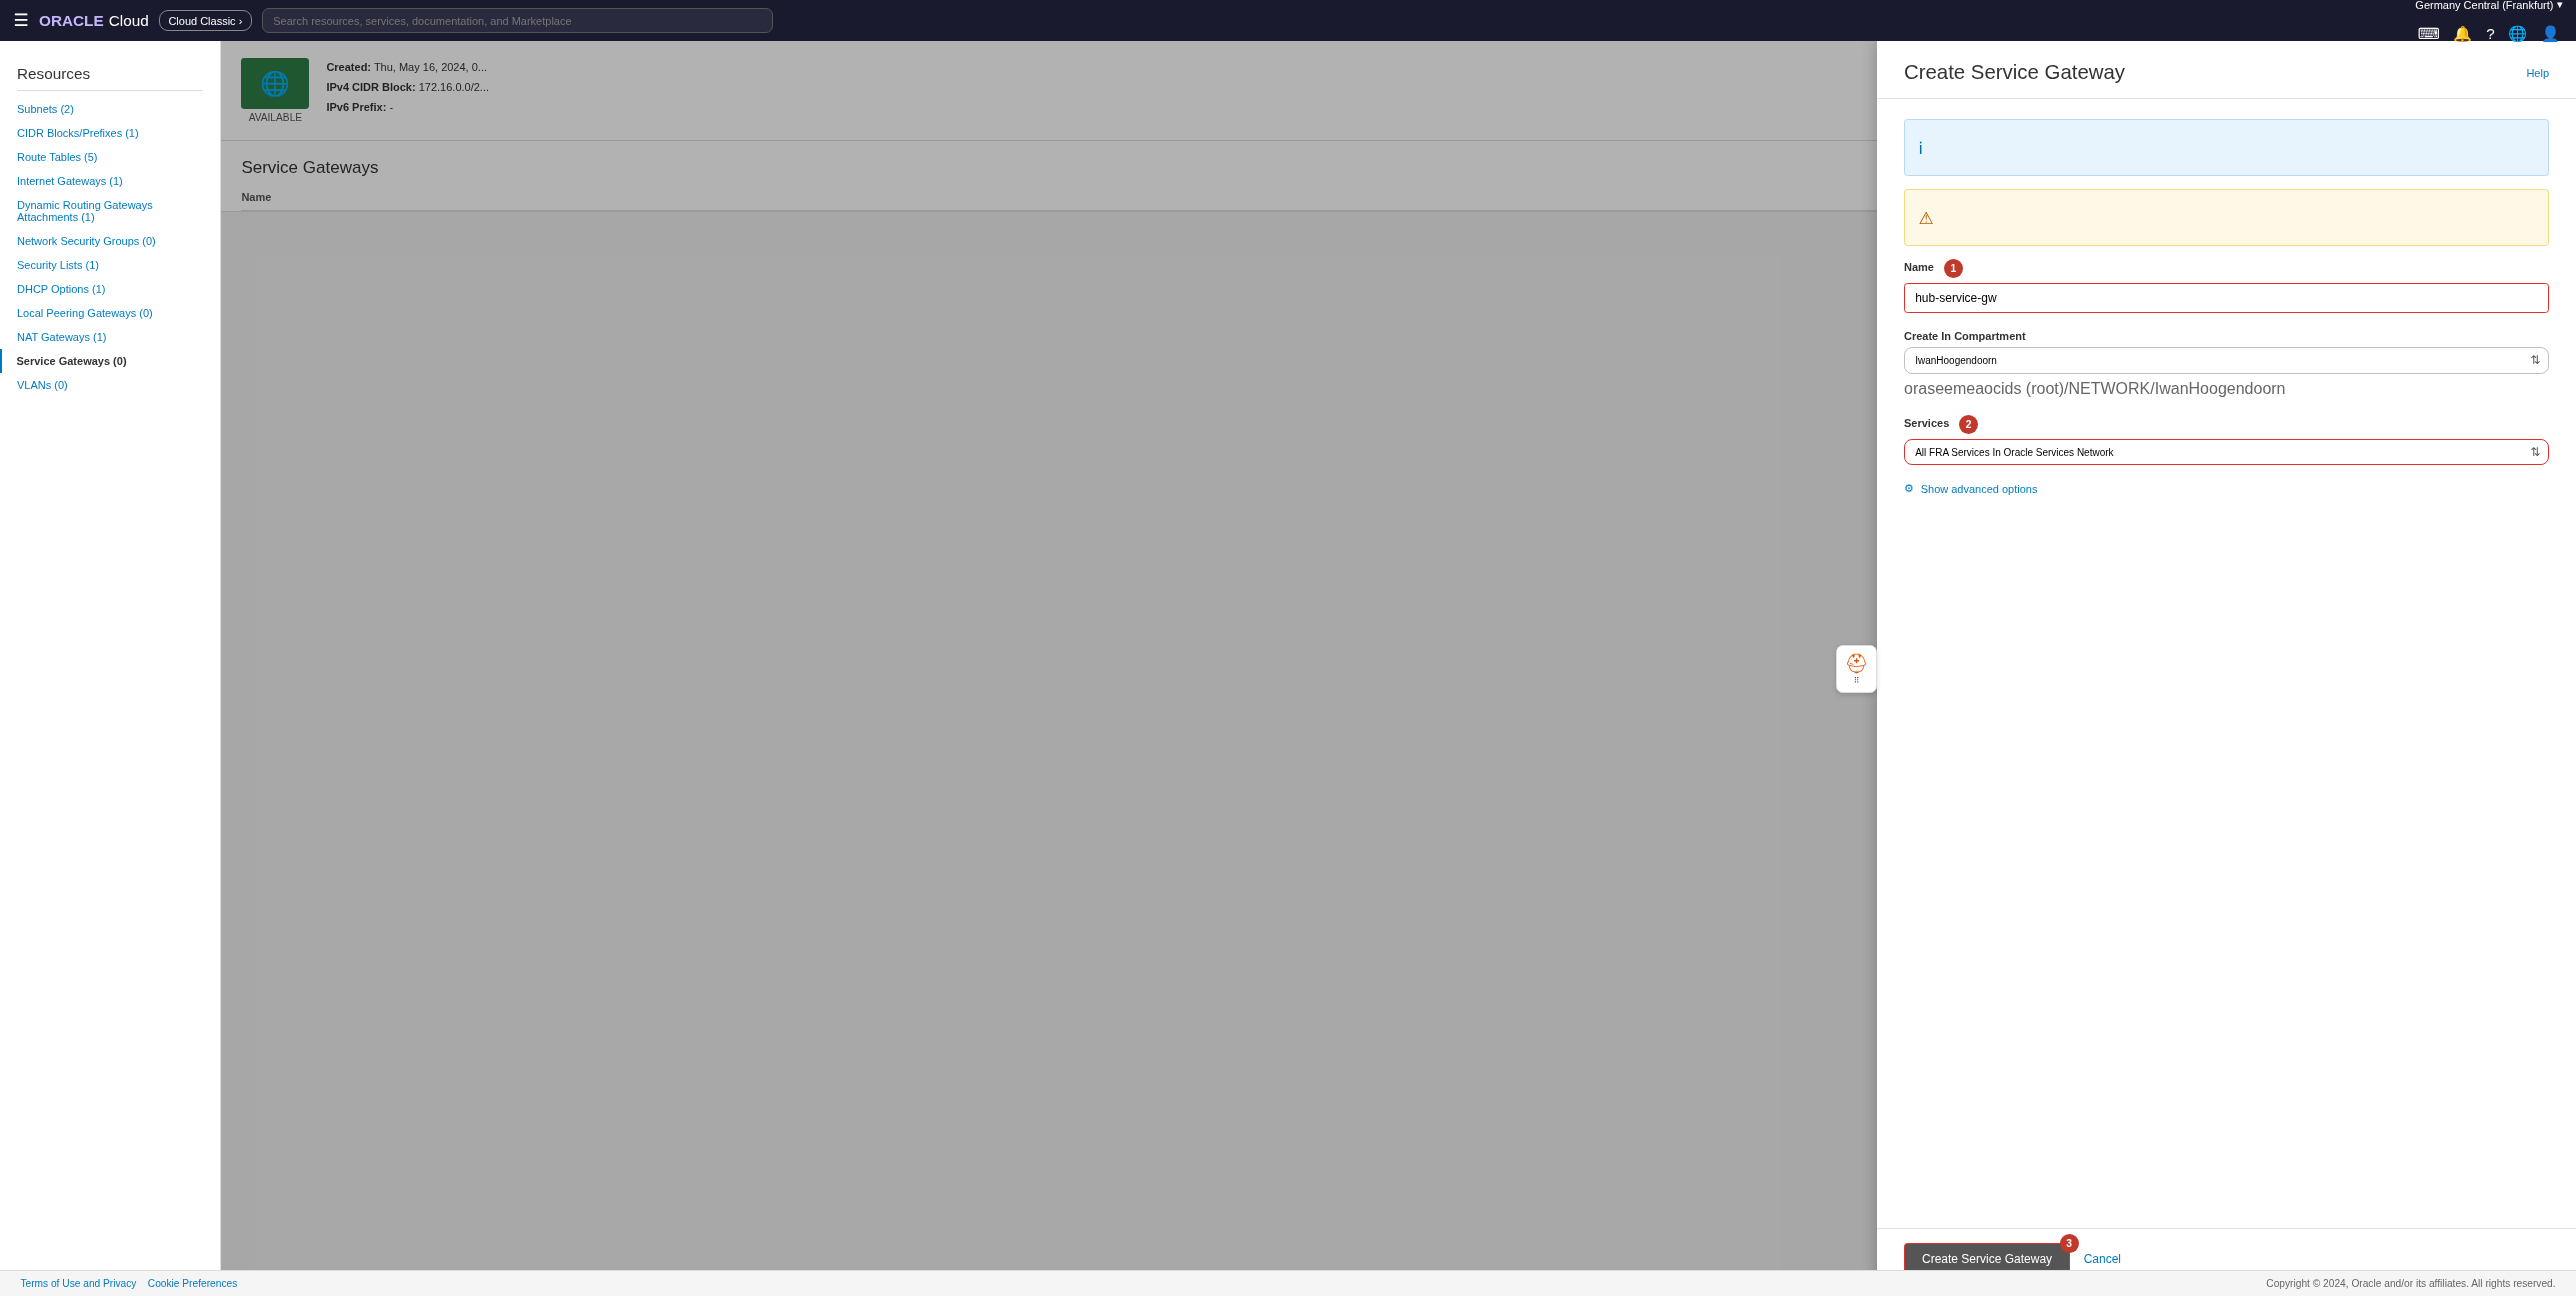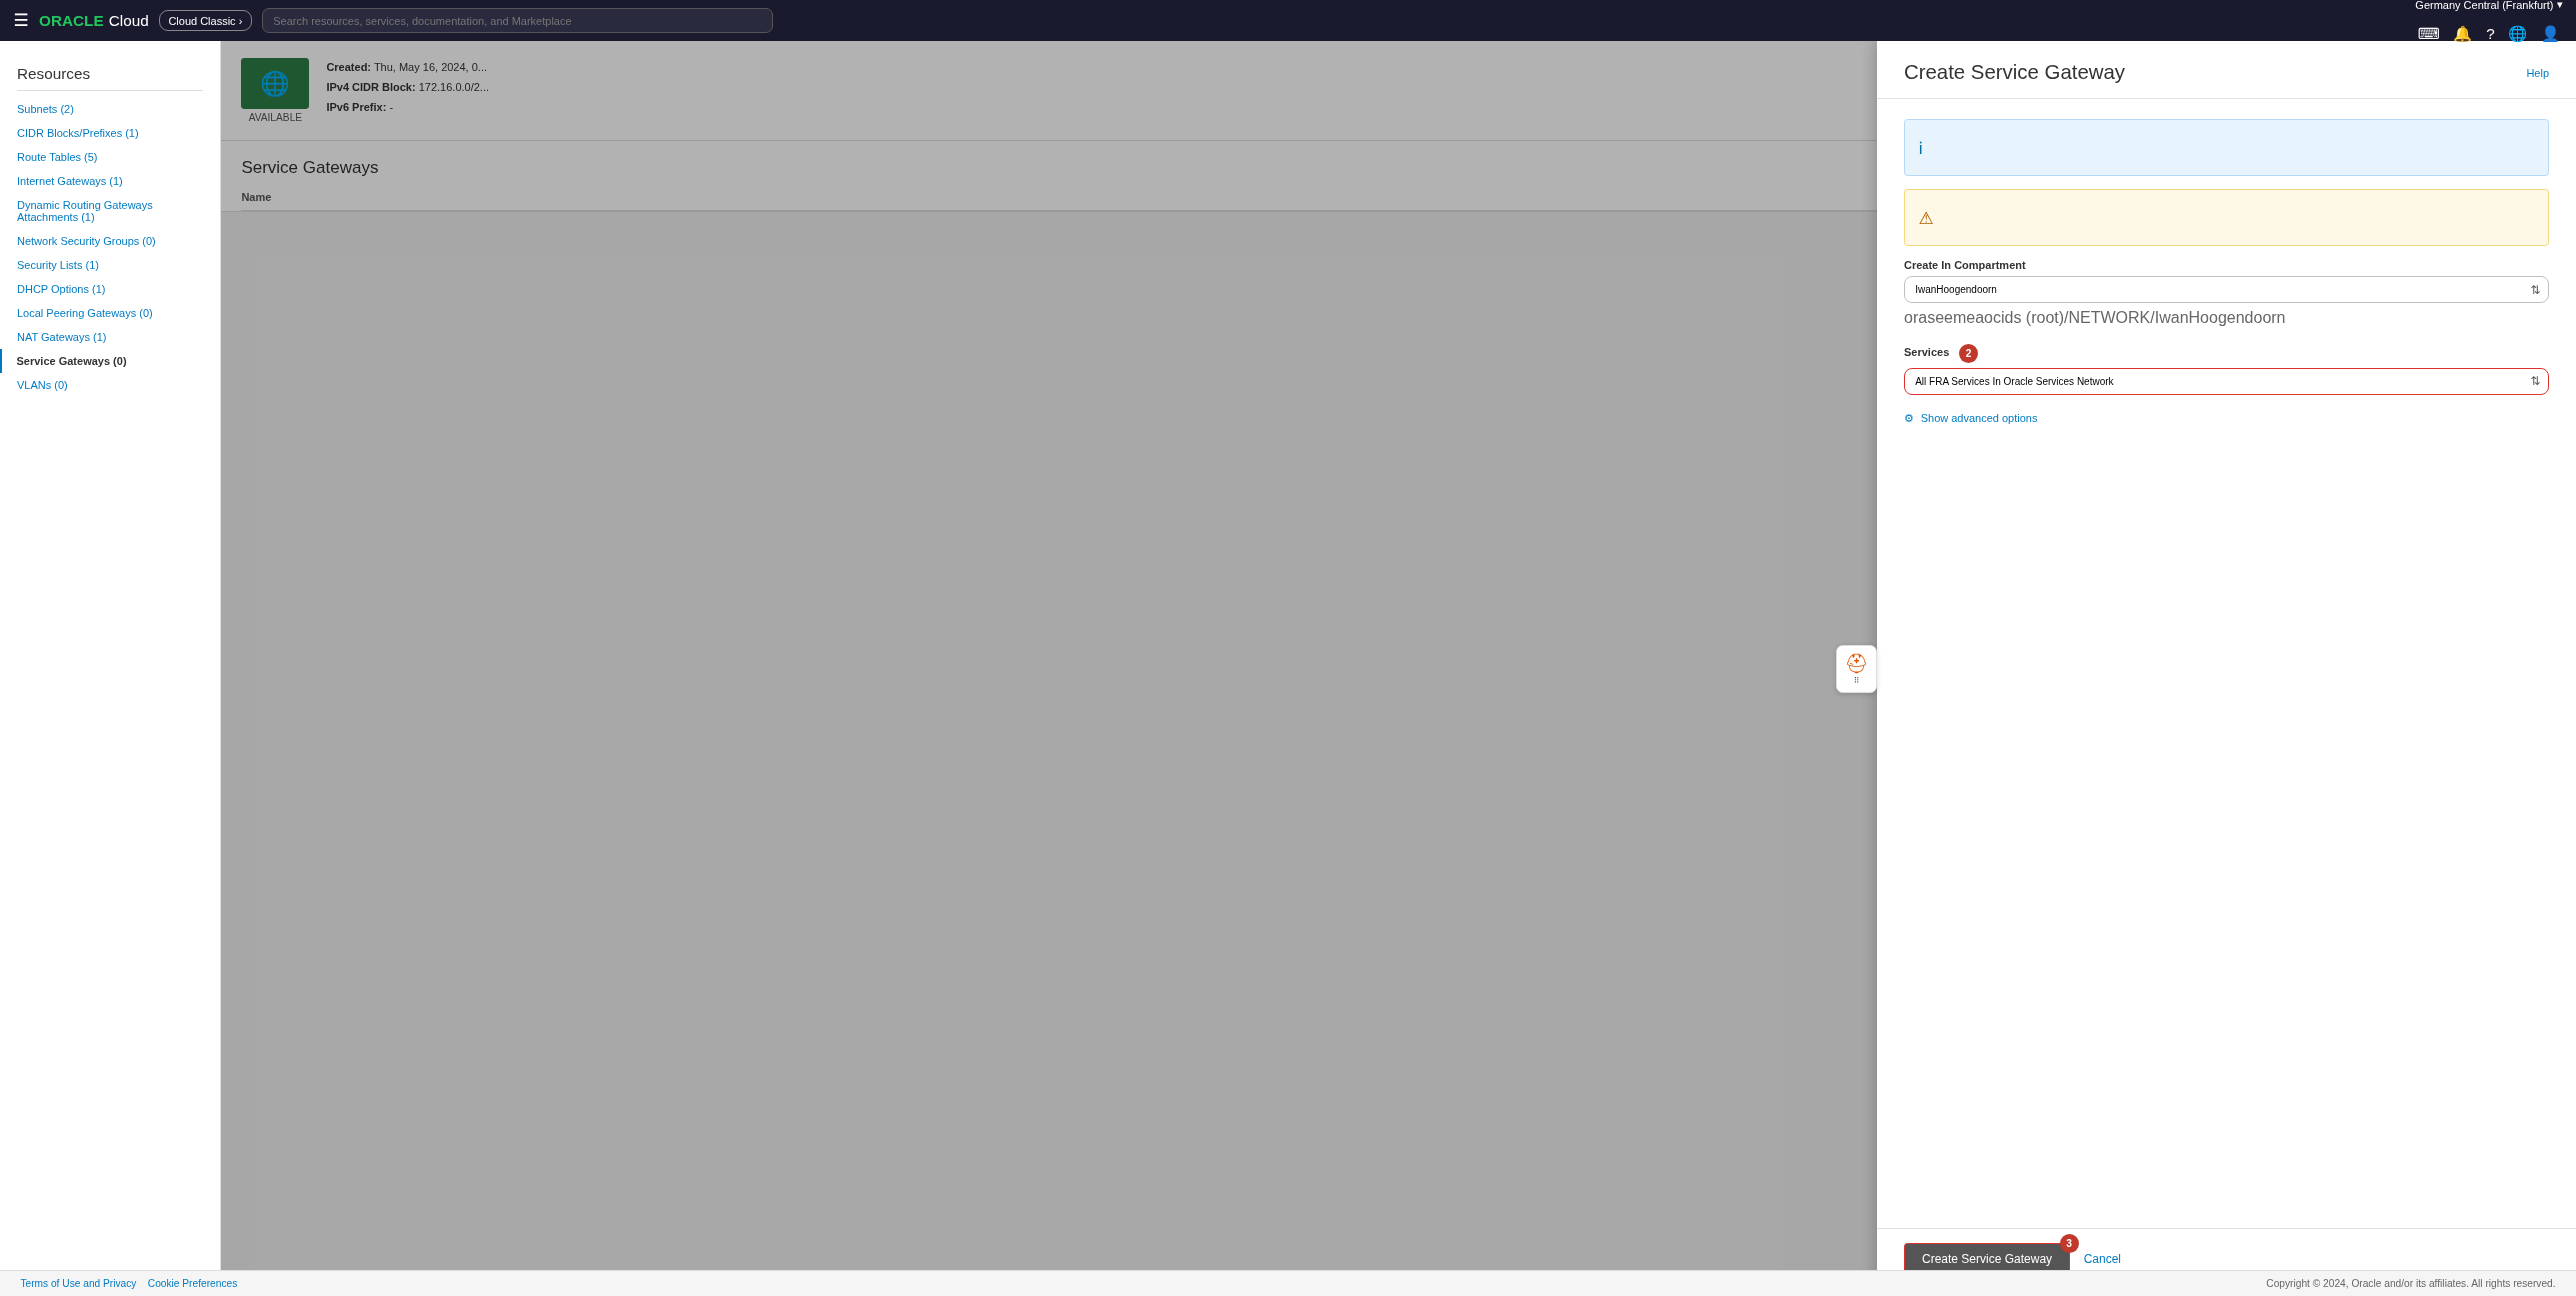--- a/index.html
+++ b/index.html
@@ -4,21 +4,21 @@
   <style>
     * { box-sizing: border-box; margin: 0; padding: 0; }
     body { font-family: -apple-system, BlinkMacSystemFont, "Segoe UI", Arial, sans-serif; background: #f5f5f5; font-size: 12px; color: #333; overflow: hidden; }
 
     
     .topnav {
       display: flex; align-items: center; background: #1a1a2e; height: 41px; padding: 0 13.6px; gap: 10.2px; position: fixed; top: 0; left: 0; right: 0; z-index: 100;
     }
     .topnav-hamburger { color: white; font-size: 17px; cursor: pointer; }
     .topnav-logo { display: flex; align-items: center; gap: 5.1px; color: white; font-size: 15.3px; font-weight: 300; white-space: nowrap; }
-    .topnav-logo span.oracle { color: #22c55e; font-weight: 700; }
+    .topnav-logo span.oracle { color: #c4b5fd; font-weight: 700; }
     .topnav-cloud-classic {
       border: 0.9px solid #888; color: white; background: transparent; border-radius: 9px; padding: 3.4px 8.5px; cursor: pointer; font-size: 11px; display: flex; align-items: center; gap: 3.4px;
     }
     .topnav-search {
       flex: 1; max-width: 511px; background: #2a2a3e; border: 0.9px solid #555; border-radius: 7px; padding: 5.1px 10.2px; color: #ccc; font-size: 11px; outline: none;
     }
     .topnav-right { margin-left: auto; display: flex; align-items: center; gap: 13.6px; color: white; flex-direction: column; }
     .topnav-region { display: flex; align-items: center; gap: 3.4px; cursor: pointer; font-size: 11px; }
     .topnav-icons { display: flex; gap: 13.6px; align-items: center; }
     .topnav-icon { color: white; font-size: 15.3px; cursor: pointer; }
@@ -221,20 +221,27 @@
       <div class="modal-body">
 
         <div class="info-banner blue">
           <span class="info-banner-icon">ℹ</span>
         </div>
 
         <div class="info-banner amber">
           <span class="info-banner-icon">⚠</span>
         </div>
 
+        <div class="form-group">
+          <label class="form-label">
+            <span>Name</span>
+            <span class="step-badge">1</span>
+          </label>
+          <input class="form-input highlighted" type="text" value="hub-service-gw" style="">
+        </div>
 
         <div class="form-group">
           <label class="form-label">Create In Compartment</label>
           <div class="form-select-wrapper">
             <select class="form-select">
               <option>IwanHoogendoorn</option>
             </select>
             <span class="select-arrow">⇅</span>
           </div>
           <div class="form-hint">oraseemeaocids (root)/NETWORK/IwanHoogendoorn</div>

